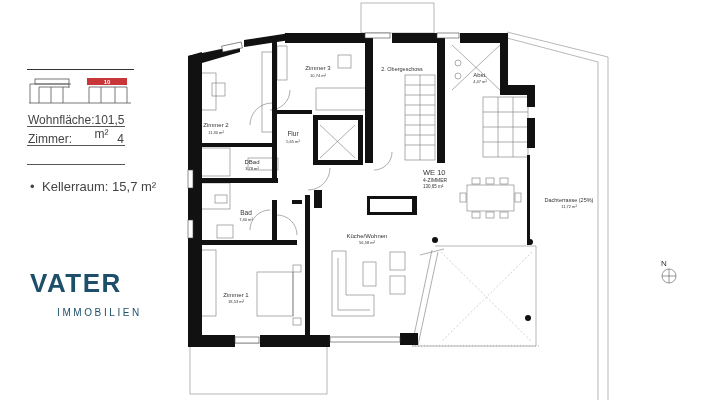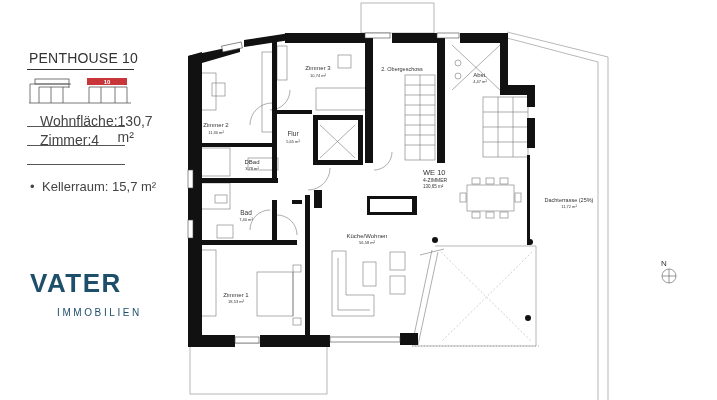--- a/index.html
+++ b/index.html
@@ -1,50 +1,49 @@
 <!DOCTYPE html>
 <html><head>
 <meta charset="utf-8">
 <style>
   html, body { margin:0; padding:0; background:#ffffff; }
   body { width:717px; height:400px; position:relative; overflow:hidden; font-family:"Liberation Sans", sans-serif; color:#333; }
   .sidebar { position:absolute; left:0; top:0; width:180px; height:400px; }
   .ph-title { position:absolute; left:29px; top:50px; font-size:14px; letter-spacing:0.2px; color:#333; font-family:"Liberation Sans", sans-serif; }
   .ph-rule { position:absolute; left:27px; top:69px; width:107px; height:1px; background:#333; }
   .building { position:absolute; left:27px; top:76px; width:106px; height:28px; }
-  .spec-row { position:absolute; left:40px; width:96px; font-size:14px; color:#444; display:flex; }
+  .spec-row { position:absolute; left:28px; width:96px; font-size:12px; color:#444; display:flex; justify-content:space-between; }
   .spec-rule { position:absolute; left:27px; width:98px; height:1px; background:#555; }
   .bullet { position:absolute; left:30px; top:179px; font-size:13px; color:#444; }
   .bullet .dot { display:inline-block; width:12px; }
   .logo-main { position:absolute; left:30px; top:270px; font-size:26px; font-weight:bold; letter-spacing:1.5px; color:#1d4f6b; font-family:"Liberation Sans", sans-serif; line-height:1; }
   .logo-sub { position:absolute; left:57px; top:307px; font-size:10px; font-weight:normal; letter-spacing:2.6px; color:#1d4f6b; }
   .plan { position:absolute; left:170px; top:0; width:547px; height:400px; }
   .lbl { font-family:"Liberation Sans", sans-serif; fill:#333; }
 </style>
 </head>
 <body>
 
 <div class="sidebar">
-  <div class="ph-title">PENTHOUSE 10</div>
   <div class="ph-rule"></div>
 
   <svg class="building" viewBox="0 0 106 28">
     <g fill="none" stroke="#555" stroke-width="0.8">
       <path d="M2 27 H104"></path>
       <rect x="8" y="3" width="34" height="5"></rect>
       <path d="M3 8 H44 M3 8 V27 M12 11 V27 M24 11 V27 M36 11 V27 M12 11 H42 M42 8 V12"></path>
       <path d="M62 11 V27 M74 11 V27 M88 11 V27 M100 11 V27 M62 11 H100"></path>
     </g>
     <rect x="60" y="2" width="40" height="7" fill="#c8363a"></rect>
     <text x="80" y="8" font-size="6" font-weight="bold" fill="#fff" text-anchor="middle" font-family="Liberation Sans, sans-serif">10</text>
   </svg>
 
   <div class="spec-row" style="top:113px;">
     <span>Wohnfläche:</span>
-    <span>130,7 m²</span>
+    <span>101,5 m²</span>
   </div>
   <div class="spec-rule" style="top:126px;"></div>
   <div class="spec-row" style="top:132px;">
     <span>Zimmer:</span>
     <span>4</span>
   </div>
   <div class="spec-rule" style="top:145px;"></div>
   <div class="spec-rule" style="top:164px;"></div>
 
   <div class="bullet">

